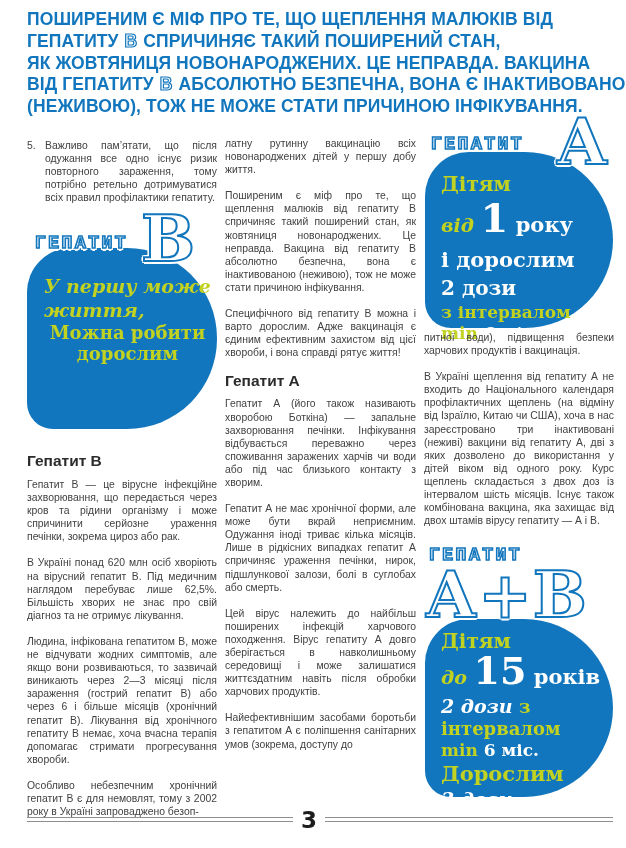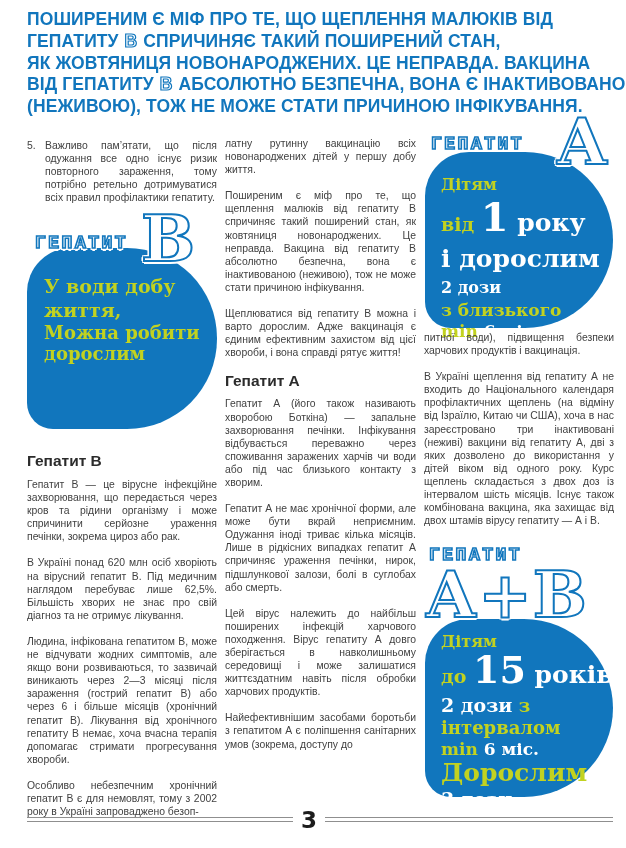--- a/index.html
+++ b/index.html
@@ -34,23 +34,23 @@
   .badge,.bigletter{position:absolute;font-family:"DejaVu Serif",serif;font-weight:bold;color:#fff;
     -webkit-text-stroke:1.6px var(--blue);
     text-shadow:-2.5px 0 0 #fff,2.5px 0 0 #fff,0 -2.5px 0 #fff,0 2.5px 0 #fff,
       -1.8px -1.8px 0 #fff,1.8px 1.8px 0 #fff,-1.8px 1.8px 0 #fff,1.8px -1.8px 0 #fff;
     white-space:nowrap;}
   .badge{font-size:18px;letter-spacing:2.5px;font-family:Liberation Mono, monospace;}
   .bigletter{font-size:64px;line-height:64px;-webkit-text-stroke:2px var(--blue);letter-spacing:1px;}
   .clines{position:absolute;}
   .card .cline{white-space:nowrap;font-family:"DejaVu Serif",serif;font-weight:bold;}
   .g{color:var(--green);} .w{color:#fff;}
-  .t16{font-size:16px;} .t17{font-size:17px;} .t18{font-size:18px;} .t19{font-size:19px;}
-  .t20{font-size:16px;} .t21{font-size:25px;} .t36{font-size:36px;} .t38{font-size:38px;} .t40{font-size:40px;}
-  .lh19{line-height:19px;} .lh20{line-height:20px;} .lh21{line-height:21px;} .lh22{line-height:22px;}
+  .t16{font-size:16px;} .t17{font-size:17px;} .t18{font-size:18px;} .t19{font-size:19px;font-style:italic;}
+  .t20{font-size:20px;} .t21{font-size:21px;} .t36{font-size:36px;} .t38{font-size:38px;} .t40{font-size:40px;}
+  .lh19{line-height:19px;} .lh20{line-height:20px;text-align:center;} .lh21{line-height:21px;} .lh22{line-height:22px;}
   .lh23{line-height:23px;} .lh25{line-height:25px;} .lh26{line-height:26px;} .lh27{line-height:27px;}
   .lh35{line-height:35px;} .lh40{line-height:40px;}
 
   .card-b{left:27px;top:211px;width:192px;height:220px;}
   .card-b .blob{left:0;top:37px;width:190px;height:181px;border-radius:44px 90px 90px 26px;}
   .card-b .badge{left:8px;top:22px;}
   .card-b .bigletter{left:114px;top:-4px;}
   .card-b .clines{left:17px;top:64px;}
 
   .card-a{left:425px;top:110px;width:190px;height:220px;}
@@ -88,62 +88,62 @@
   <div class="col item5">
     <span class="num">5.</span>
     <p class="body-text">Важливо пам’ятати, що після одужання все одно існує ризик повторного зараження, тому потрібно ретельно дотримуватися всіх правил профілактики гепатиту.</p>
   </div>
 
   <div class="card card-b">
     <div class="blob"></div>
     <div class="badge">ГЕПАТИТ</div>
     <div class="bigletter">В</div>
     <div class="clines">
-        <div class="cline lh23"><span class="g t19">У води добу</span></div>
+        <div class="cline lh23"><span class="g t19">У першу може</span></div>
         <div class="cline lh23"><span class="g t19">життя,</span></div>
         <div class="cline lh20"><span class="g t18">Можна робити</span></div>
         <div class="cline lh20"><span class="g t18">дорослим</span></div>
       </div>
   </div>
 
   <div class="col sec-left">
     <h2 class="sec-head">Гепатит В</h2>
     <div>
         <p class="body-text">Гепатит В — це вірусне інфекційне захворювання, що передається через кров та рідини організму і може спричинити серйозне ураження печінки, зокрема цироз або рак.</p>
         <p class="body-text">В Україні понад 620 млн осіб хворіють на вірусний гепатит В. Під медичним наглядом перебуває лише 62,5%. Більшість хворих не знає про свій діагноз та не отримує лікування.</p>
         <p class="body-text">Людина, інфікована гепатитом В, може не відчувати жодних симптомів, але якщо вони розвиваються, то зазвичай виникають через 2—3 місяці після зараження (гострий гепатит В) або через 6 і більше місяців (хронічний гепатит В). Лікування від хронічного гепатиту В немає, хоча вчасна терапія допомагає стримати прогресування хвороби.</p>
         <p class="body-text">Особливо небезпечним хронічний гепатит В є для немовлят, тому з 2002 року в Україні запроваджено безоп-</p>
       </div>
   </div>
 
   <div class="col col-mid">
     <div>
         <p class="body-text">латну рутинну вакцинацію всіх новонароджених дітей у першу добу життя.</p>
         <p class="body-text">Поширеним є міф про те, що щеплення малюків від гепатиту В спричиняє такий поширений стан, як жовтяниця новонароджених. Це неправда. Вакцина від гепатиту В абсолютно безпечна, вона є інактивованою (неживою), тож не може стати причиною інфікування.</p>
-        <p class="body-text">Щеплюватися від гепатиту В можна і варто дорослим. Адже вакцинація є єдиним ефективним захистом від цієї хвороби, і вона справді рятує життя!</p>
+        <p class="body-text">Специфічного від гепатиту В можна і варто дорослим. Адже вакцинація є єдиним ефективним захистом від цієї хвороби, і вона справді рятує життя!</p>
       </div>
     <h2 class="sec-head">Гепатит А</h2>
     <div>
         <p class="body-text">Гепатит А (його також називають хворобою Боткіна) — запальне захворювання печінки. Інфікування відбувається переважно через споживання заражених харчів чи води або під час близького контакту з хворим.</p>
         <p class="body-text">Гепатит А не має хронічної форми, але може бути вкрай неприємним. Одужання іноді триває кілька місяців. Лише в рідкісних випадках гепатит А спричиняє ураження печінки, нирок, підшлункової залози, болі в суглобах або смерть.</p>
         <p class="body-text">Цей вірус належить до найбільш поширених інфекцій харчового походження. Вірус гепатиту А довго зберігається в навколишньому середовищі і може залишатися життєздатним навіть після обробки харчових продуктів.</p>
         <p class="body-text">Найефективнішим засобами боротьби з гепатитом А є поліпшення санітарних умов (зокрема, доступу до</p>
       </div>
   </div>
 
   <div class="card card-a">
     <div class="blob"></div>
     <div class="badge">ГЕПАТИТ</div>
     <div class="bigletter">А</div>
     <div class="clines">
         <div class="cline lh25"><span class="g t20">Дітям</span></div>
         <div class="cline lh40"><span class="g t19">від </span><span class="w t40">1</span><span class="w t21"> року</span></div>
         <div class="cline lh26"><span class="w t21">і дорослим</span></div>
         <div class="cline lh26"><span class="w t20">2 дози</span></div>
-        <div class="cline lh19"><span class="g t17">з близького</span></div>
+        <div class="cline lh19"><span class="g t17">з інтервалом</span></div>
         <div class="cline lh22"><span class="g t17">min </span><span class="w t17">6 міс.</span></div>
       </div>
   </div>
 
   <div class="col r1">
       <p class="body-text">питної води), підвищення безпеки харчових продуктів і вакцинація.</p>
       <p class="body-text">В Україні щеплення від гепатиту А не входить до Національного календаря профілактичних щеплень (на відміну від Ізраїлю, Китаю чи США), хоча в нас зареєстровано три інактивовані (неживі) вакцини від гепатиту А, дві з яких дозволено до використання у дітей віком від одного року. Курс щеплень складається з двох доз із інтервалом шість місяців. Існує також комбінована вакцина, яка захищає від двох штамів вірусу гепатиту — А і В.</p>
     </div>
 
   <div class="card card-ab">

